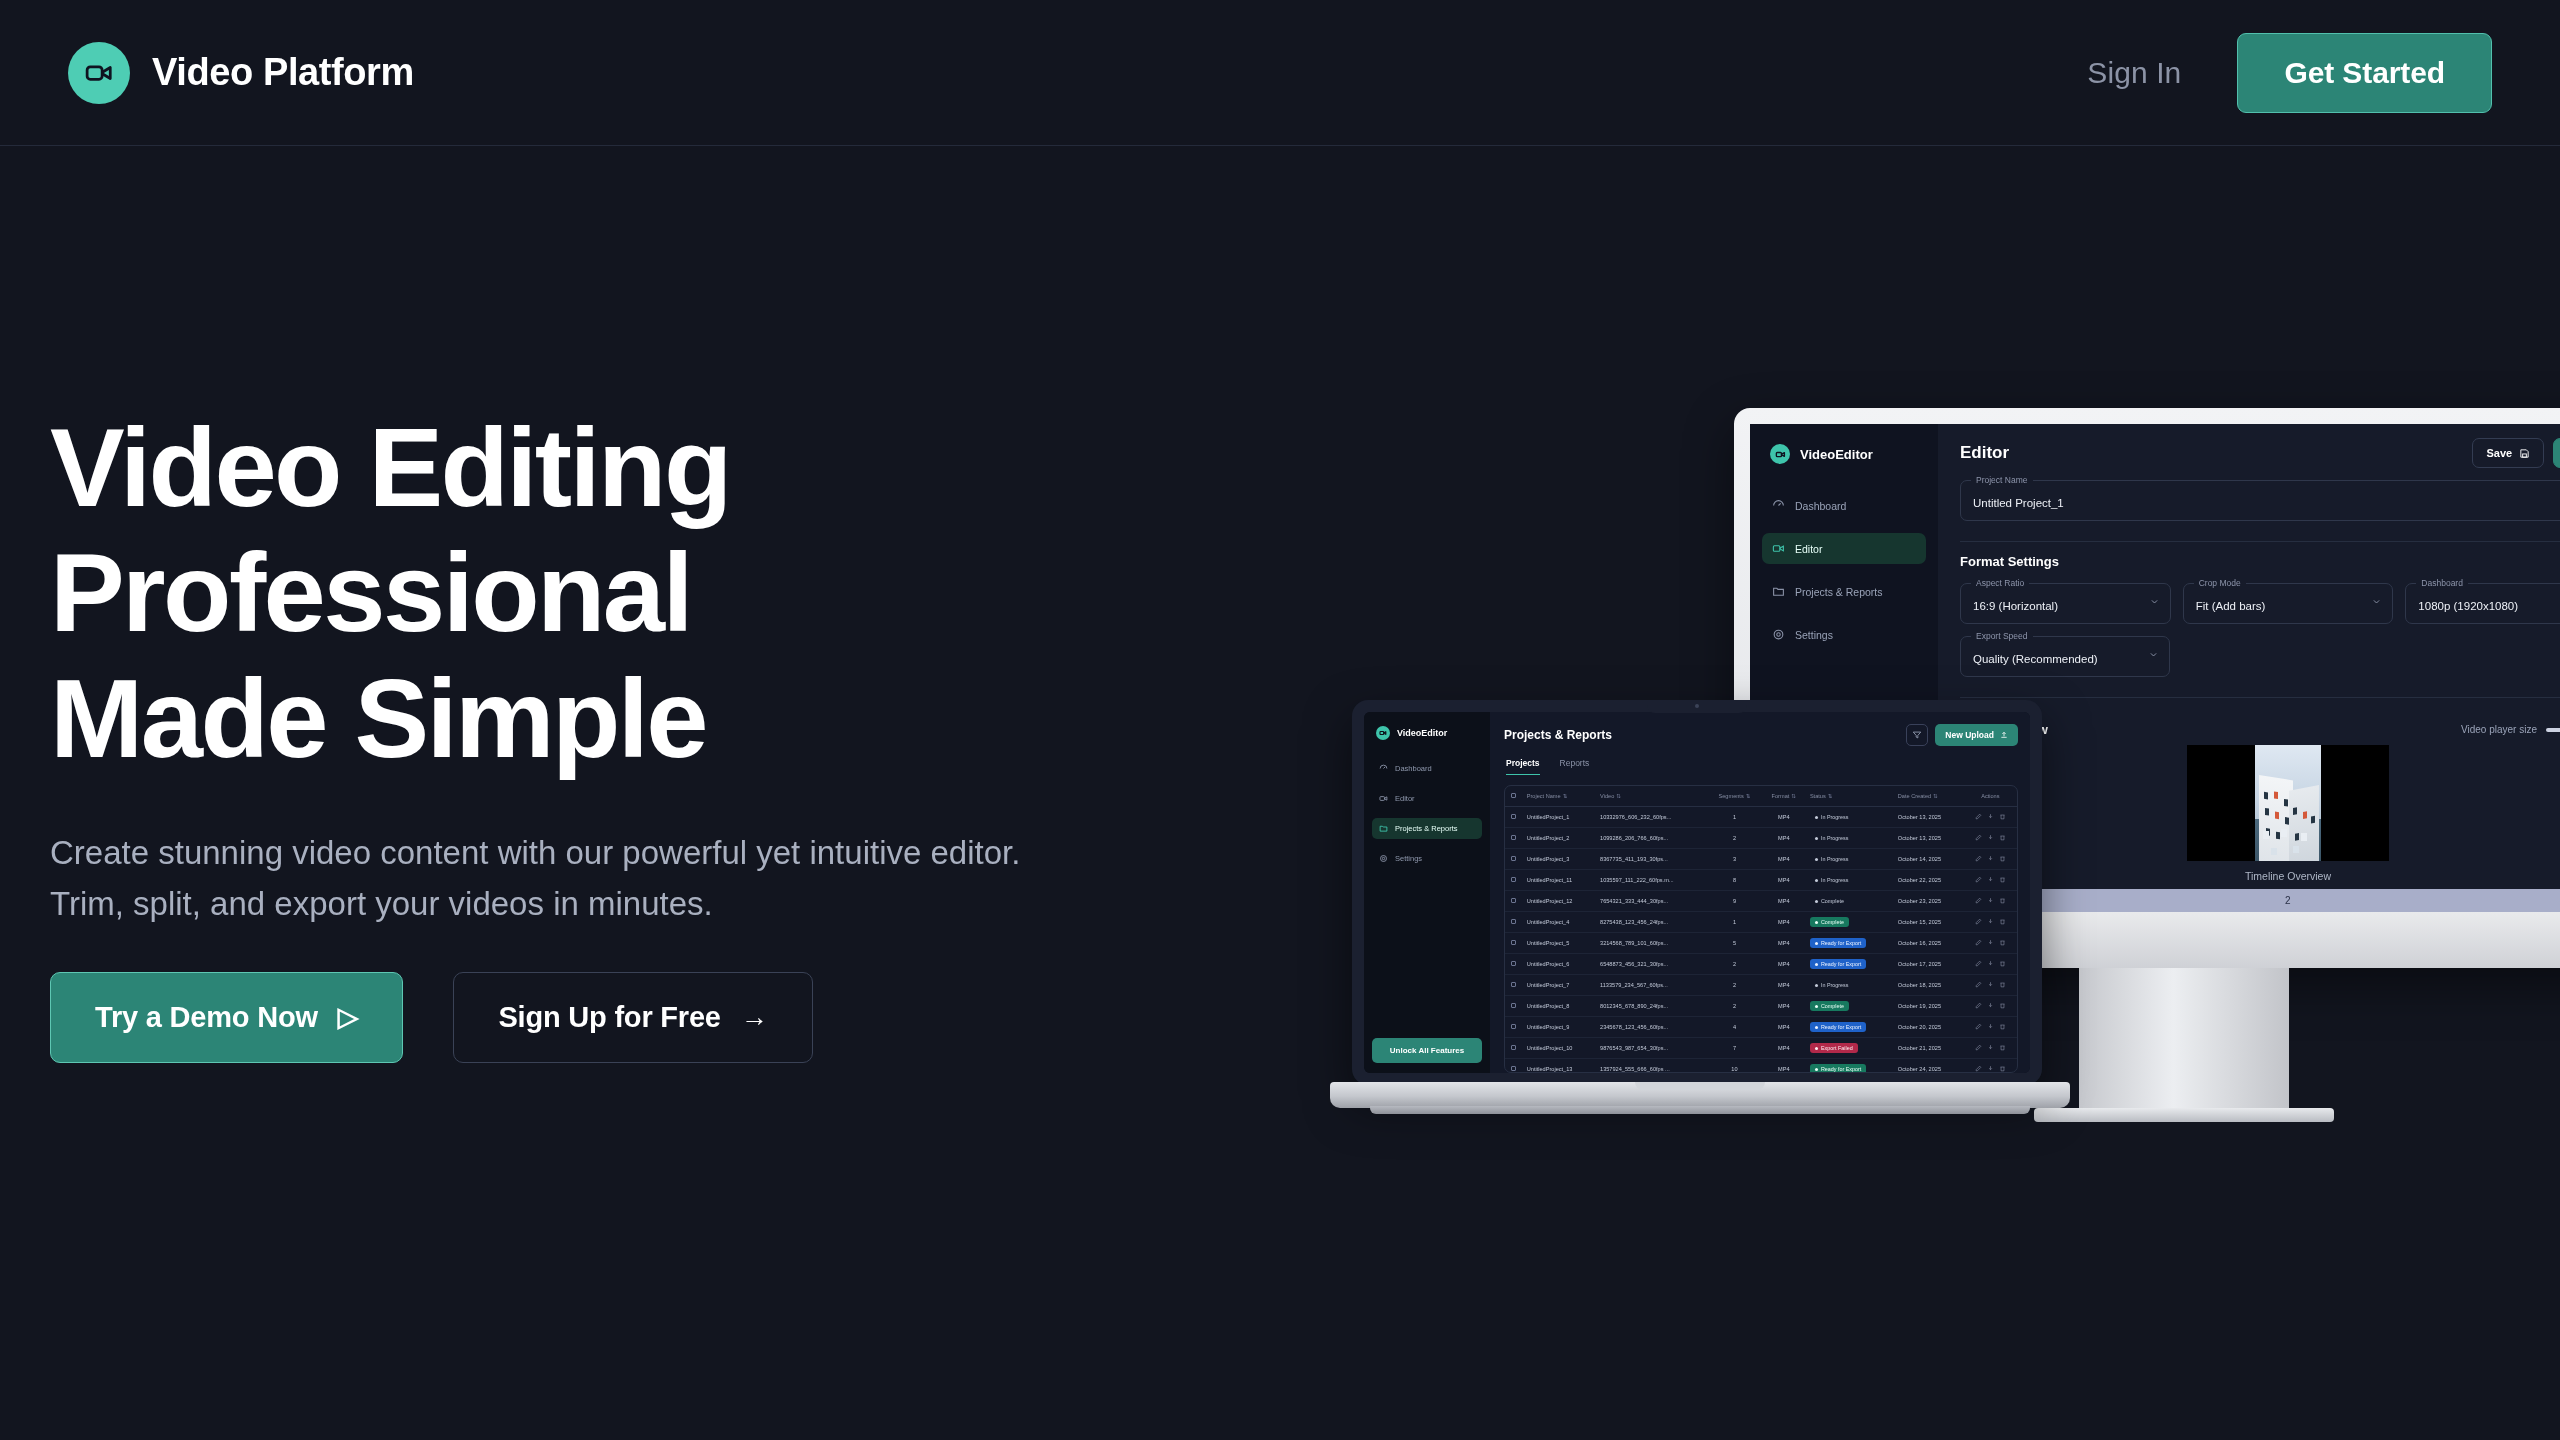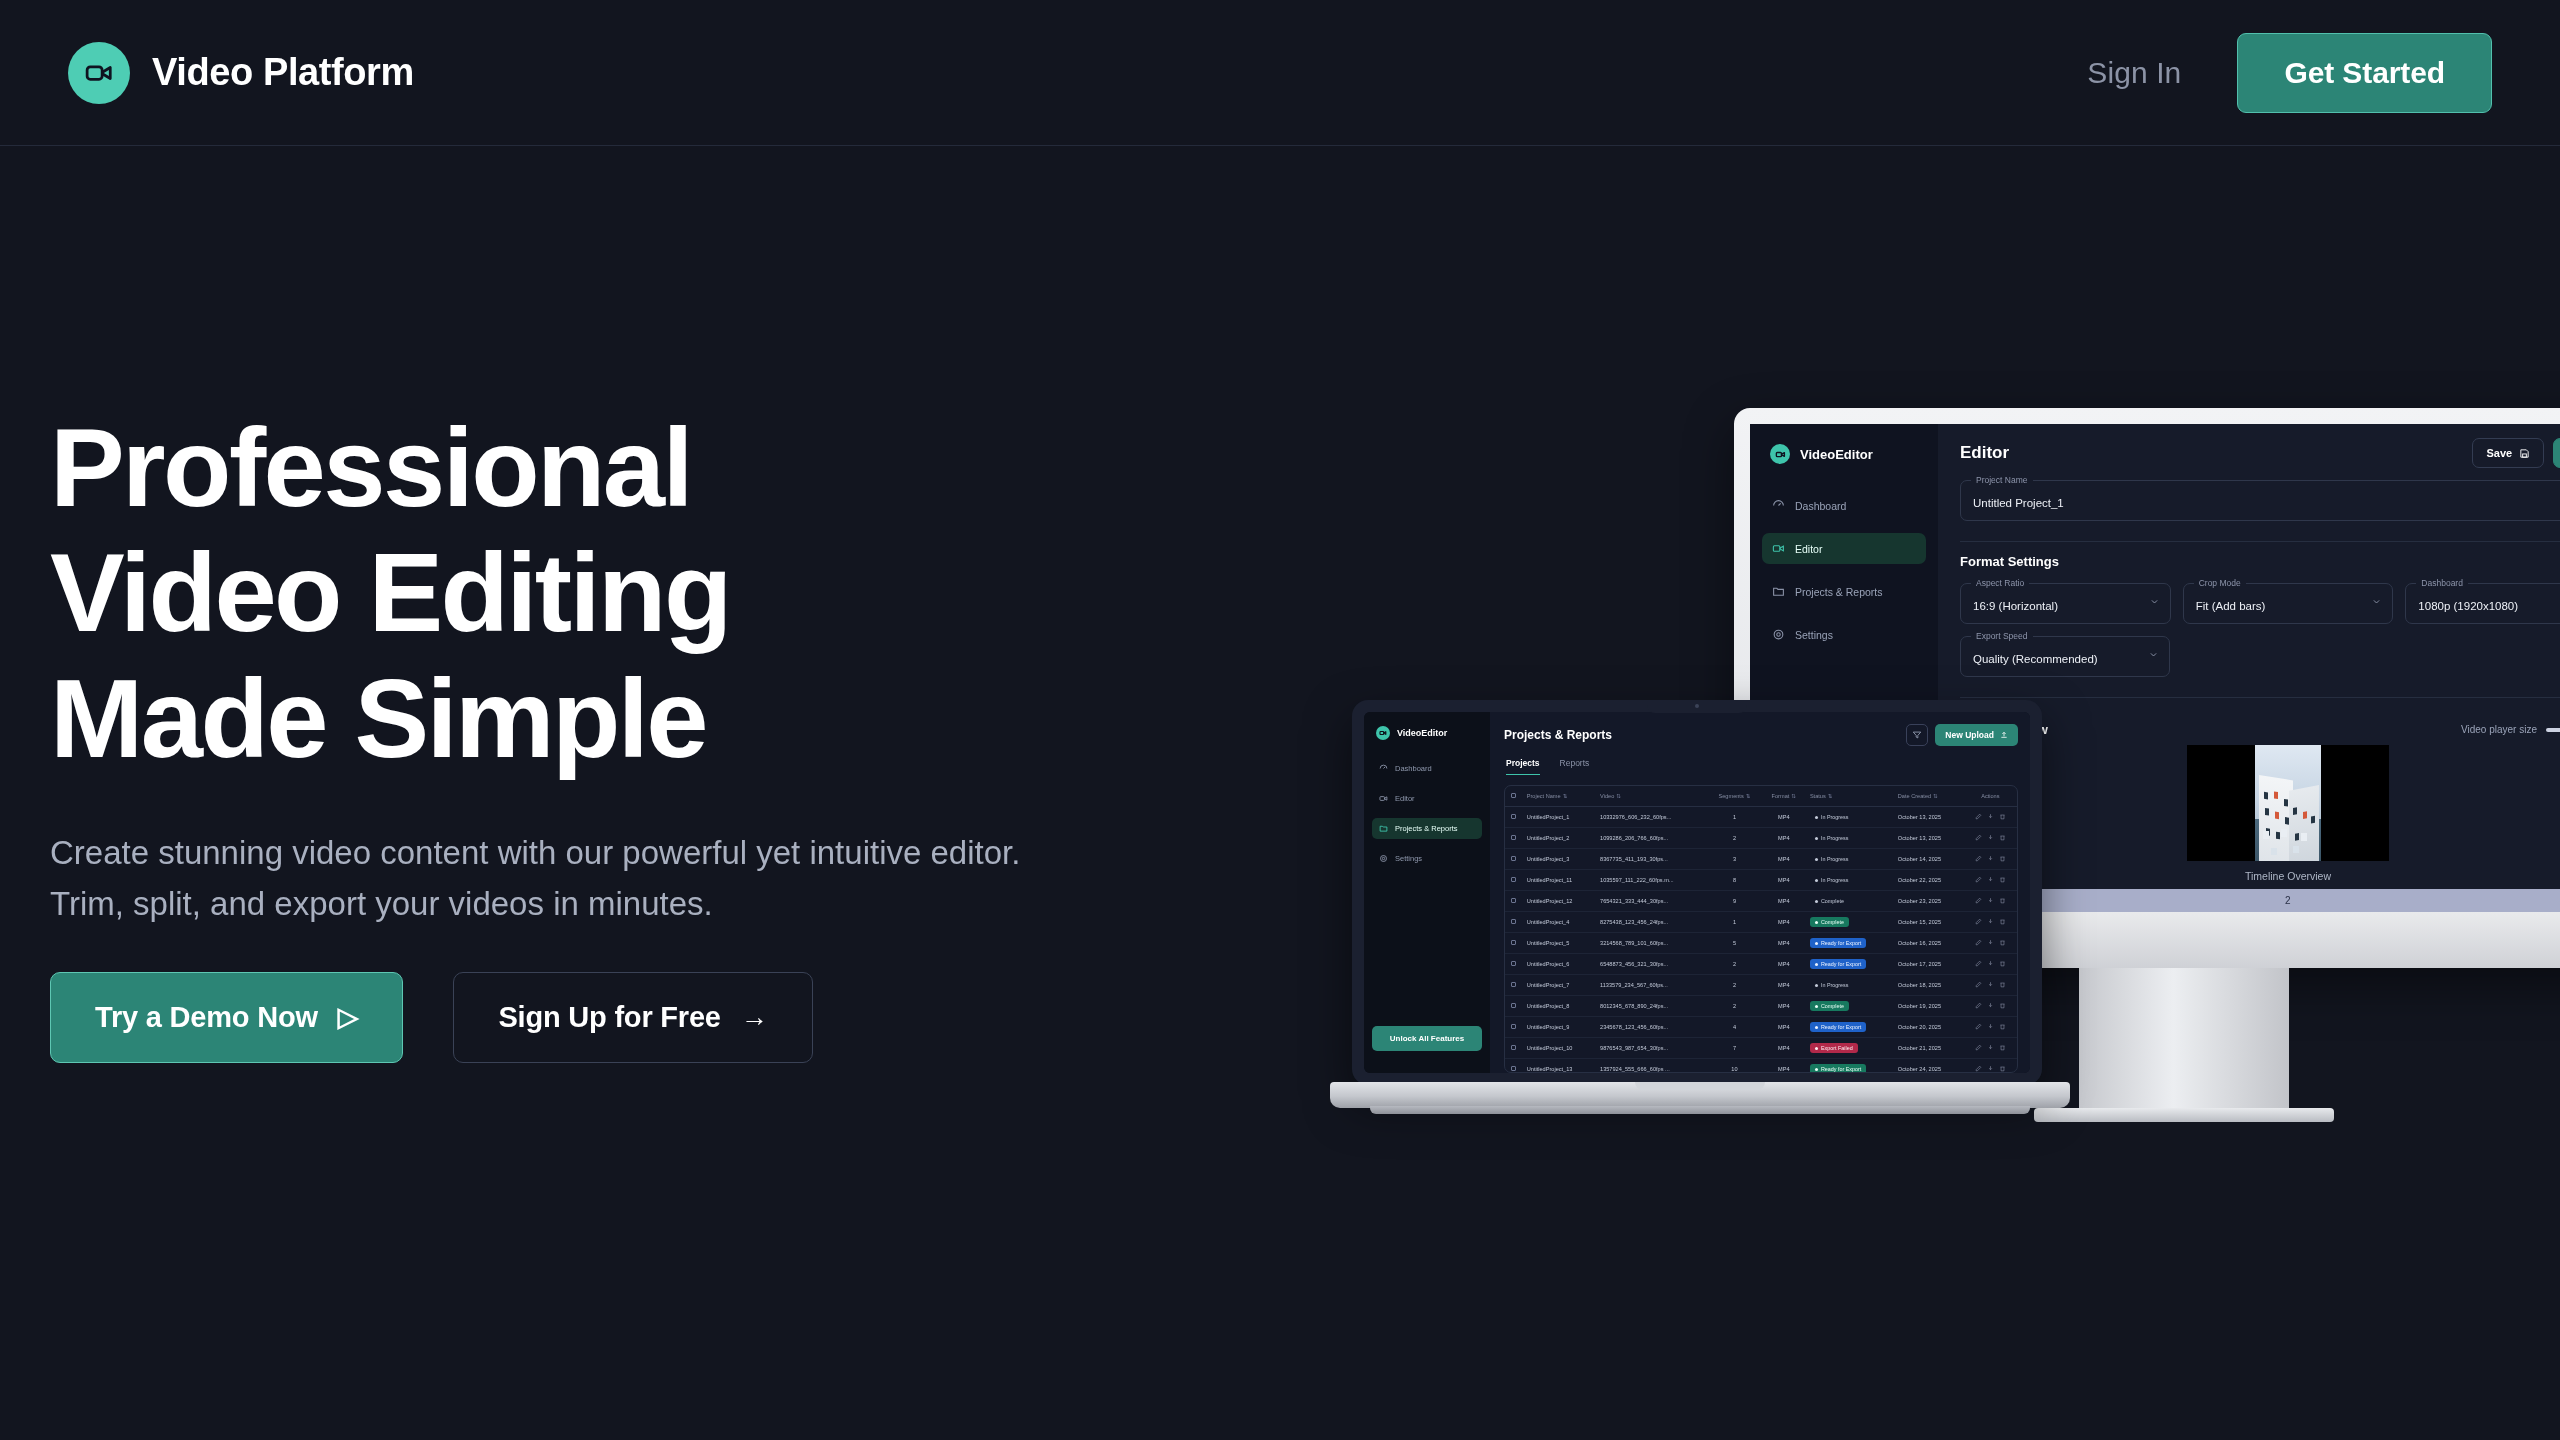--- a/index.html
+++ b/index.html
@@ -212,21 +212,21 @@
     display: flex; align-items: center; justify-content: center; }
   .lp-brand-name { font-size: 9px; font-weight: 700; color: #fff; }
   .lp-nav-item {
     display: flex; align-items: center; gap: 7px; margin: 0 8px 9px 8px;
     padding: 6px 7px; border-radius: 5px; font-size: 7.5px; color: #8f98ad;
   }
   .lp-nav-item.active { background: #16362f; color: #e7fff8; }
   .lp-nav-item.active .ed-ic { color: #3ec4ab; }
   .lp-nav-item .ed-ic { width: 9px; height: 9px; }
   .lp-unlock {
-    position: absolute; left: 8px; bottom: 22px; width: 110px;
+    position: absolute; left: 8px; bottom: 10px; width: 110px;
     background: #2c8576; color: #fff; font-size: 8px; font-weight: 700;
     text-align: center; padding: 8px 0; border-radius: 5px;
   }
   .lp-main { flex: 1; background: #131828; padding: 12px 12px 0 14px; min-width: 0; display: flex; flex-direction: column; }
   .lp-head { display: flex; align-items: center; justify-content: space-between; }
   .lp-title { font-size: 12px; font-weight: 700; color: #fff; }
   .lp-head-actions { display: flex; align-items: center; gap: 7px; text-align: right; }
   .lp-filter {
     width: 22px; height: 22px; border: 1px solid #39415a; border-radius: 5px;
     display: flex; align-items: center; justify-content: center; color: #9aa3b8;
@@ -279,22 +279,22 @@
       <span class="brand-name">Video Platform</span>
     </div>
     <div class="header-right">
       <span class="signin">Sign In</span>
       <button class="get-started">Get Started</button>
     </div>
   </div>
 
   <div class="hero-text">
     <h1 class="headline">
+      <div>Video Editing</div>
       <div>Professional</div>
-      <div>Video Editing</div>
       <div>Made Simple</div>
     </h1>
     <p class="subhead">Create stunning video content with our powerful yet intuitive editor. Trim, split, and export your videos in minutes.</p>
     <div class="cta-row">
       <button class="cta cta-primary">
         <span>Try a Demo Now</span>
         <span class="glyph">▷</span>
       </button>
       <button class="cta cta-secondary">
         <span>Sign Up for Free</span>

